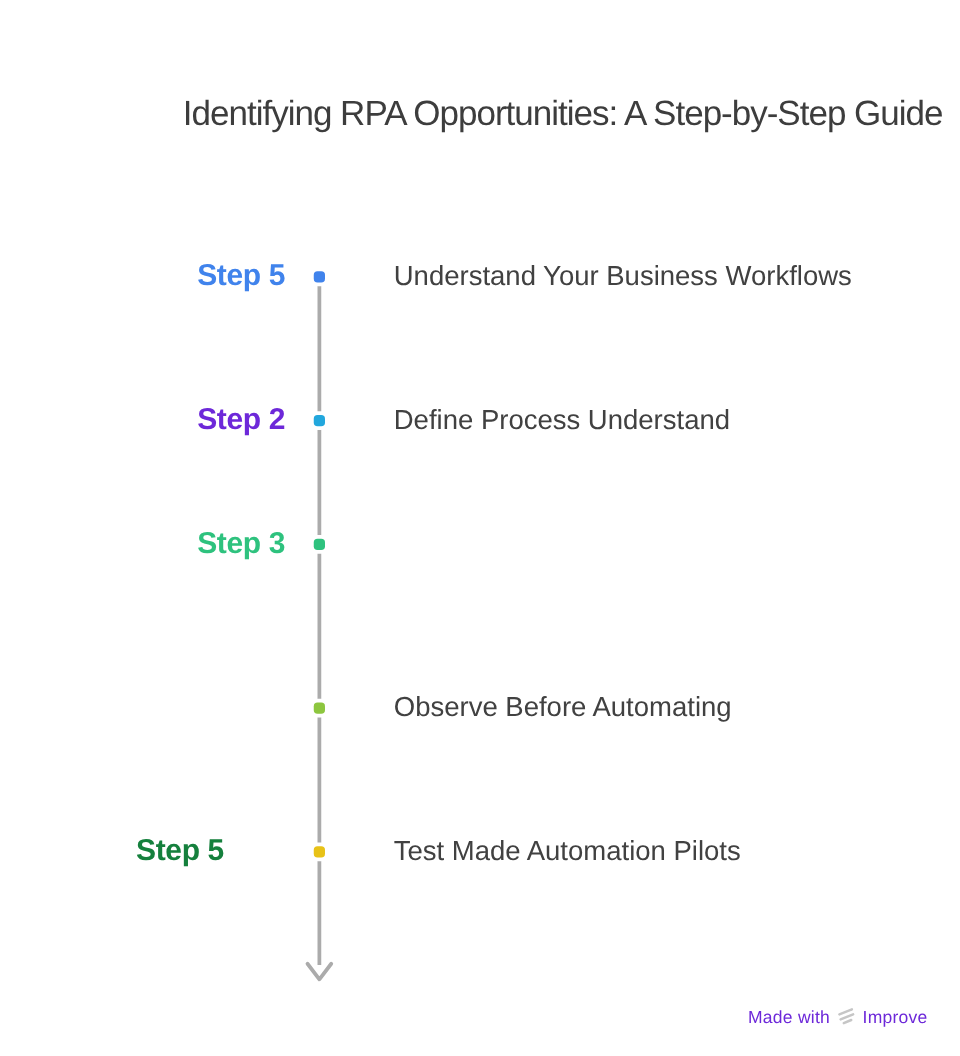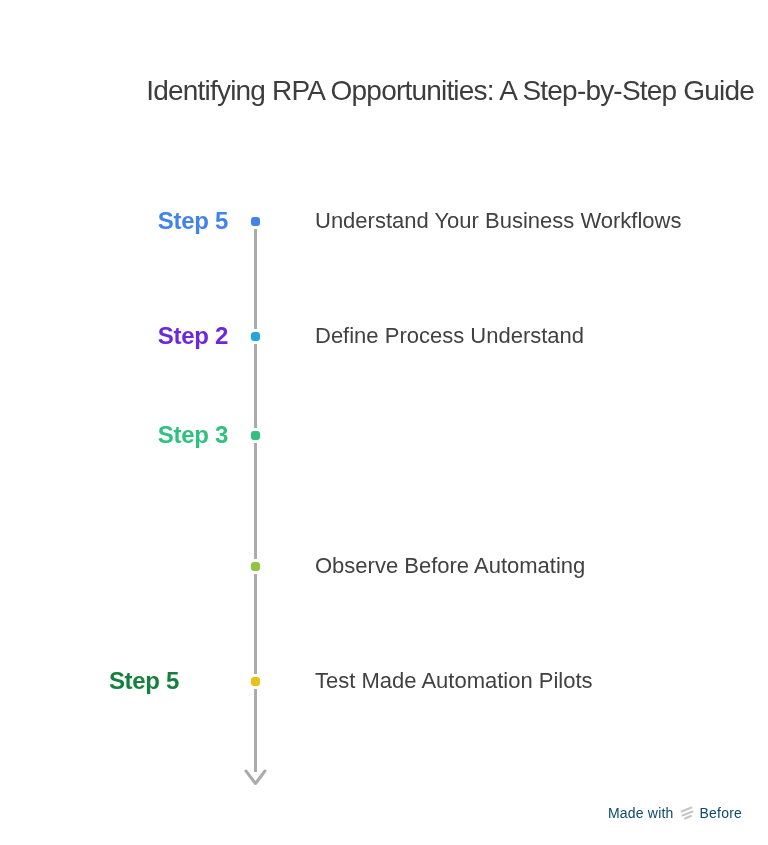--- a/index.html
+++ b/index.html
@@ -130,21 +130,21 @@
   <div class="step-dot" style="background: rgb(141, 198, 63);"></div>
   <div class="step-desc">Observe Before Automating</div>
 </div>
 
 <div class="step-row row4">
   <div class="step-label" style="color: #15803d; text-align: center;">Step 5</div>
   <div class="step-dot" style="background: rgb(232, 194, 23);"></div>
   <div class="step-desc">Test Made Automation Pilots</div>
 </div>
 
-<div class="watermark" style="color: #0c4a6e;">
+<div class="watermark" style="color: #6d28d9;">
   <span>Made with</span>
   <svg class="napkin-logo-icon" viewBox="0 0 16 16">
     <path d="M2.5 6.5 L12.5 2.5" fill="none" stroke="#c6c6c6" stroke-width="2" stroke-linecap="round"></path>
     <path d="M3.5 10.5 L13.5 6.5" fill="none" stroke="#c6c6c6" stroke-width="2" stroke-linecap="round"></path>
     <path d="M6 13.5 L12 11" fill="none" stroke="#c6c6c6" stroke-width="2" stroke-linecap="round"></path>
   </svg>
-  <span>Before</span>
+  <span>Improve</span>
 </div>
 
 </body></html>

